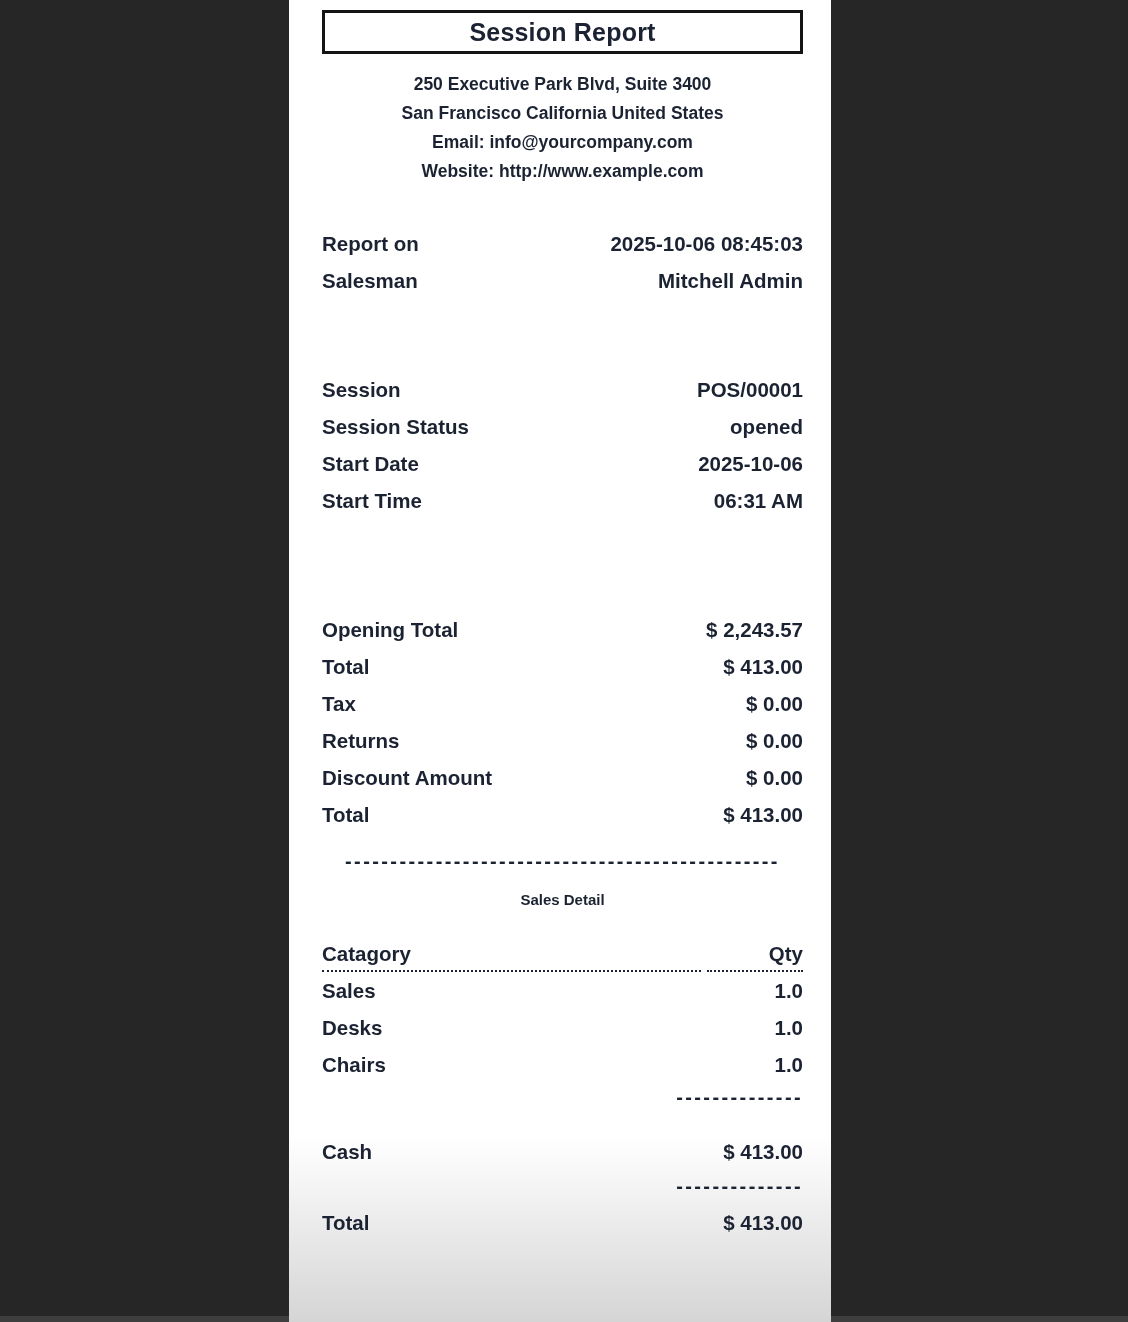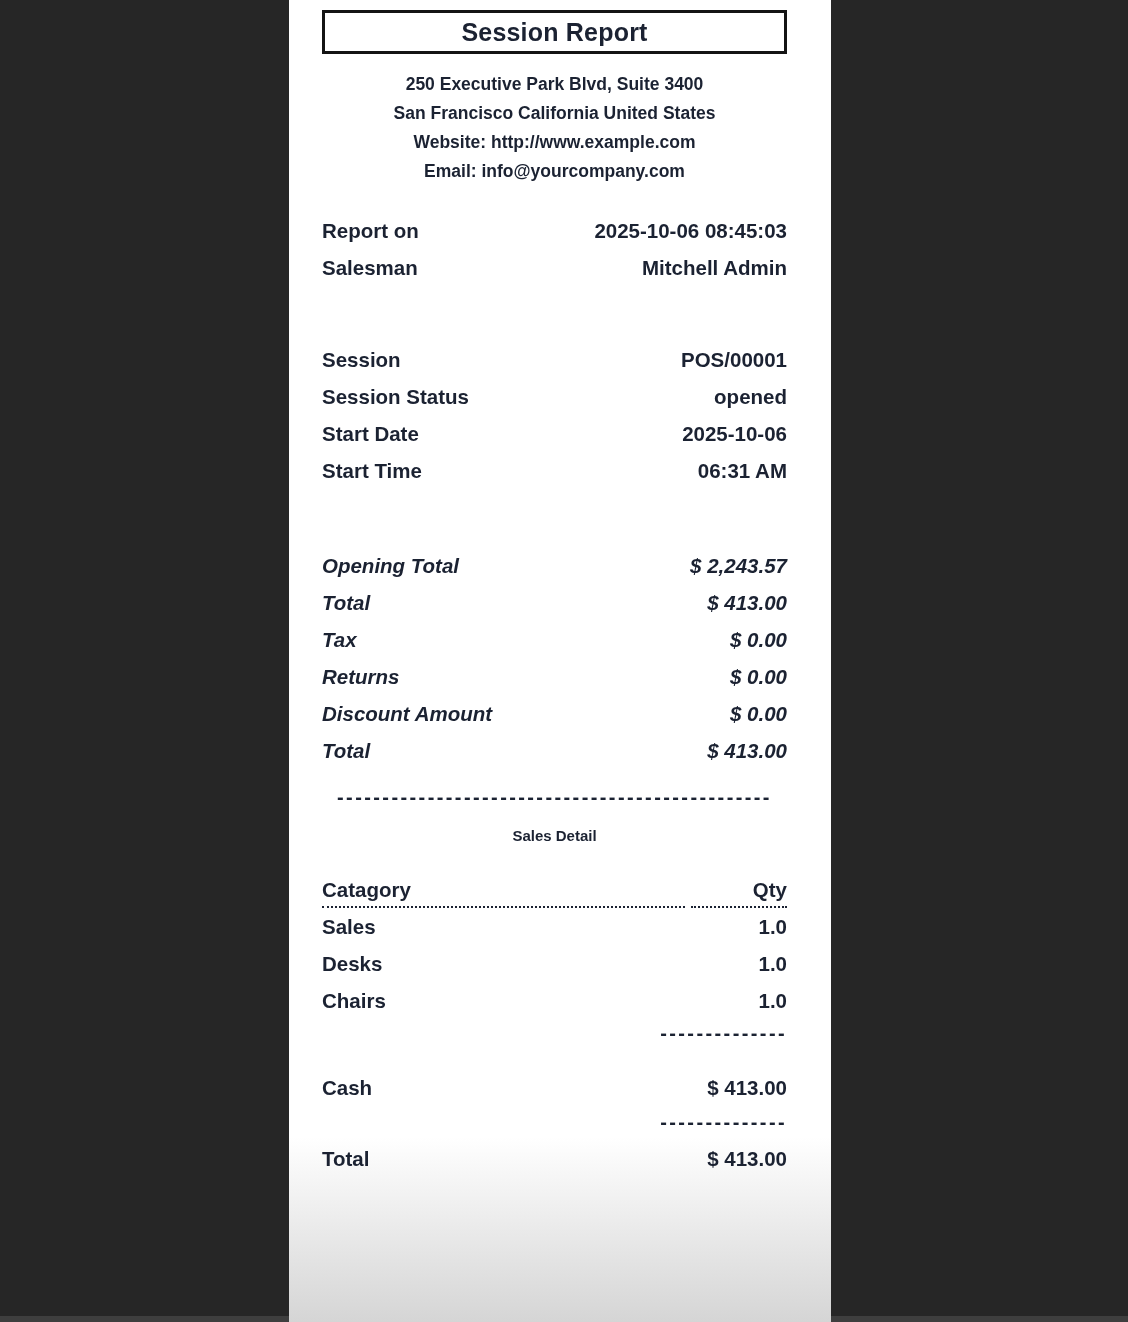--- a/index.html
+++ b/index.html
@@ -23,21 +23,21 @@
     background: #3e3e3e;
     z-index: 0;
   }
   .receipt {
     position: absolute;
     left: 289px;
     top: 0;
     width: 542px;
     height: 1322px;
     box-sizing: border-box;
-    padding: 10px 44px 0 33px;
+    padding: 10px 28px 0 33px;
     background: linear-gradient(180deg, #ffffff 0%, #ffffff 86%, #d5d5d5 100%);
     color: #1b2232;
     font-weight: 700;
     z-index: 1;
   }
   .title-box {
     border: 3px solid #141414;
     height: 44px;
     box-sizing: border-box;
     display: flex;
@@ -53,23 +53,23 @@
     line-height: 29px;
   }
   .kv-row {
     display: flex;
     justify-content: space-between;
     align-items: baseline;
     font-size: 20.5px;
     line-height: 37px;
     white-space: nowrap;
   }
-  .section-meta    { margin-top: 26px; }
-  .section-session { margin-top: 55px; }
-  .section-totals  { margin-top: 58px; font-style: italic; }
+  .section-meta    { margin-top: 39px; }
+  .section-session { margin-top: 72px; }
+  .section-totals  { margin-top: 92px; }
   .divider-long {
     margin-top: 16px;
     text-align: center;
     font-size: 20px;
     line-height: 24px;
     letter-spacing: 2.4px;
     white-space: nowrap;
     overflow: hidden;
   }
   .sales-heading {
@@ -115,22 +115,22 @@
 
 <div class="receipt">
 
   <div class="title-box">
     <span>Session Report</span>
   </div>
 
   <div class="company">
     <div>250 Executive Park Blvd, Suite 3400</div>
     <div>San Francisco California United States</div>
+    <div>Email: info@yourcompany.com</div>
     <div>Website: http://www.example.com</div>
-    <div>Email: info@yourcompany.com</div>
   </div>
 
   <div class="section-meta">
 
       <div class="kv-row">
         <span>Report on</span>
         <span>2025-10-06 08:45:03</span>
       </div>
 
       <div class="kv-row">

